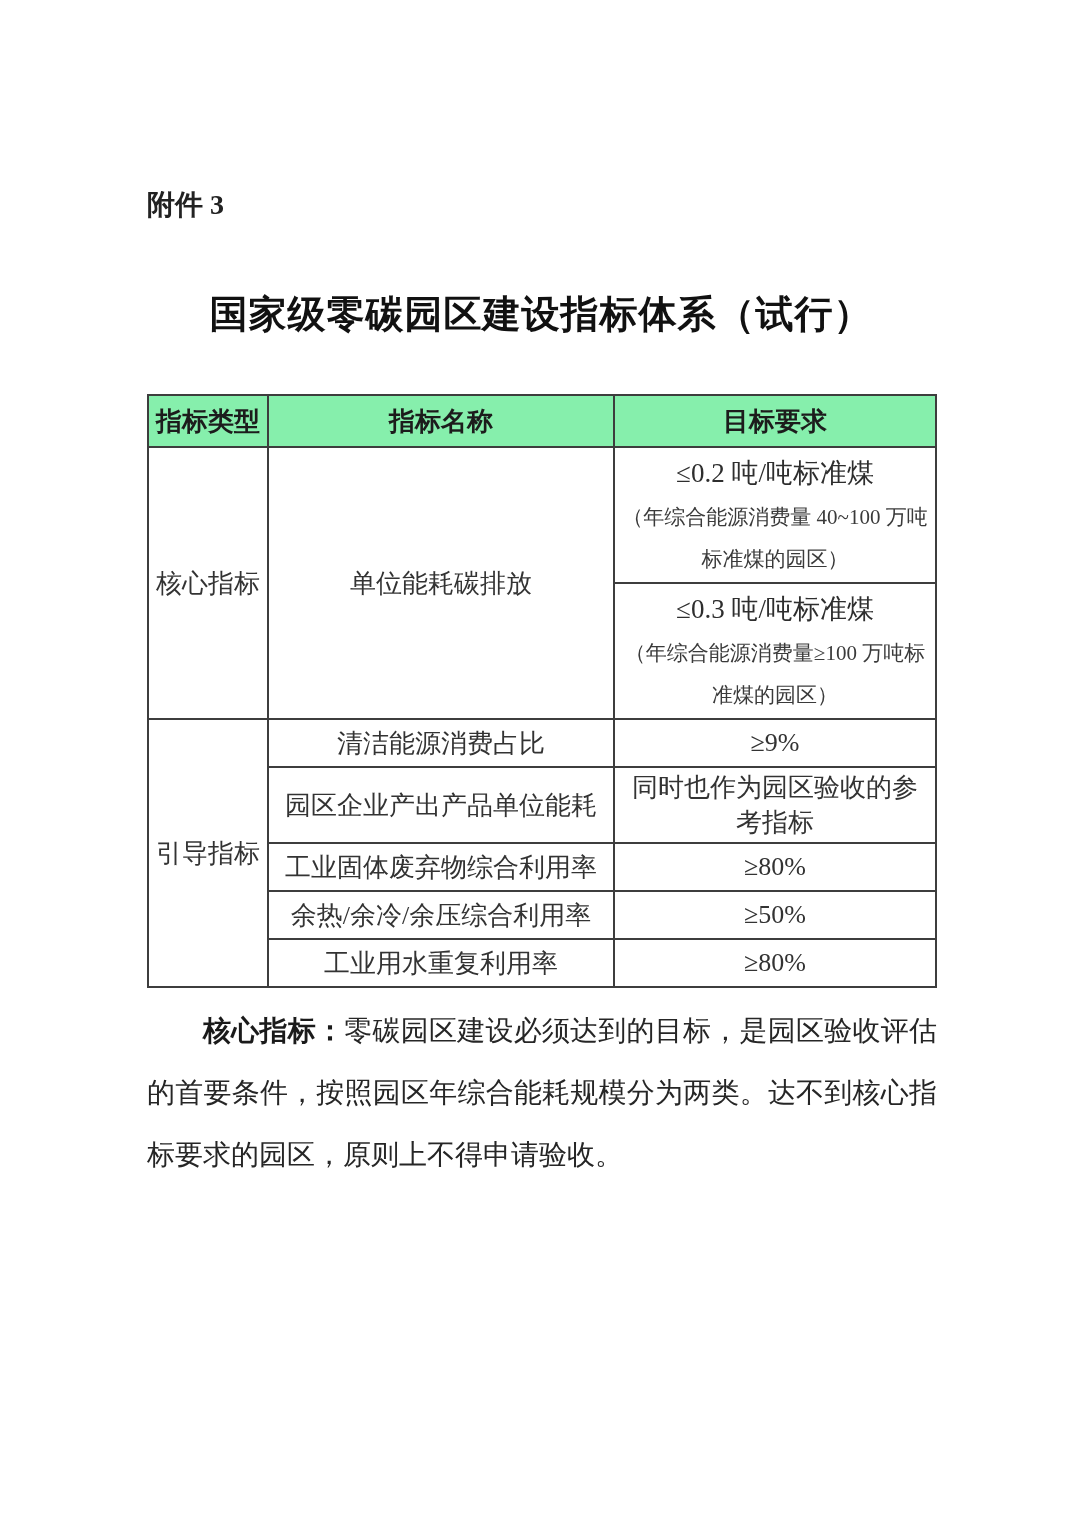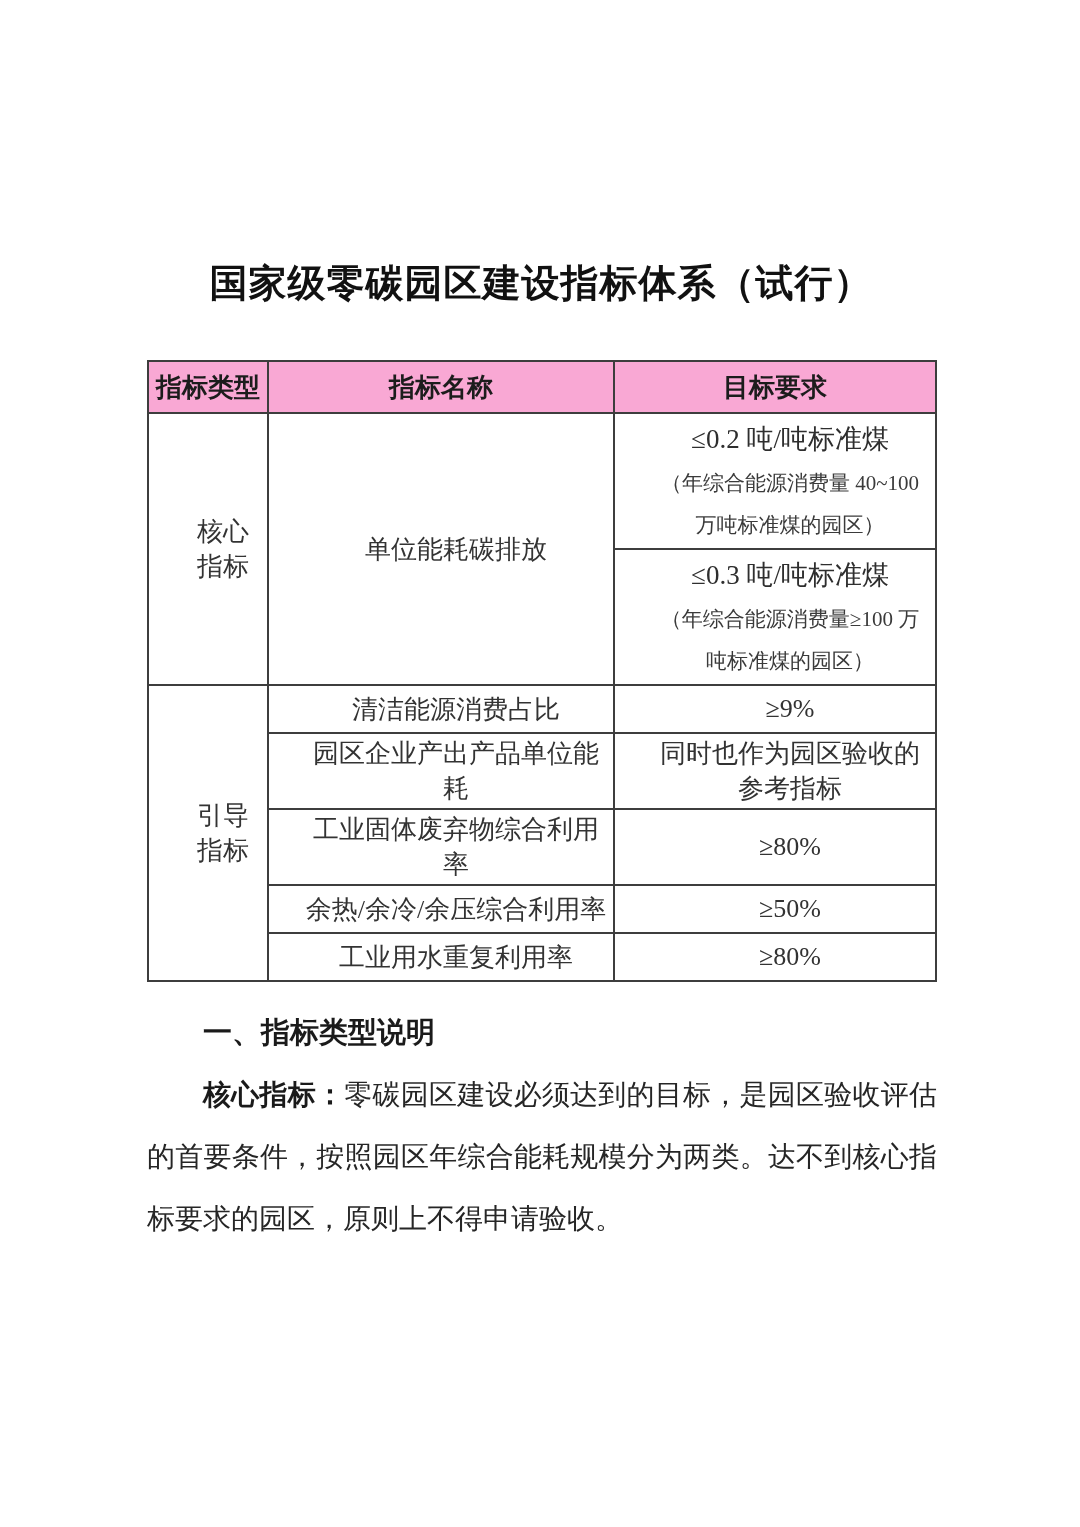--- a/index.html
+++ b/index.html
@@ -23,21 +23,21 @@
     color: #222222;
   }
   .title {
     margin: 70px 0 0 0;
     text-align: center;
     font-size: 38px;
     line-height: 50px;
     font-weight: bold;
     letter-spacing: 1px;
     color: #111111;
-    font-family: Liberation Sans, sans-serif;
+    font-family: Liberation Mono, monospace;
   }
   table.indicator-table {
     margin-top: 52px;
     width: 788px;
     border-collapse: collapse;
     table-layout: fixed;
   }
   .indicator-table col.c1 { width: 120px; }
   .indicator-table col.c2 { width: 346px; }
   .indicator-table col.c3 { width: 322px; }
@@ -47,27 +47,26 @@
     vertical-align: middle;
     padding: 2px 6px;
     box-sizing: border-box;
   }
   .indicator-table th {
     height: 52px;
     font-family: "Liberation Sans", "DejaVu Sans", sans-serif;
     font-weight: bold;
     font-size: 26px;
     color: #1c1c1c;
-    background: #f9a8d4;
+    background: #86efac;
   }
   .indicator-table td {
     font-family: "Liberation Serif", "DejaVu Serif", serif;
     font-size: 26px;
     color: #333333;
-    padding-left: 36px;
   }
   td.target-cell { height: 122px; }
   .t-main { font-size: 27px; line-height: 46px; color: #2e2e2e; }
   .t-note { font-size: 21px; line-height: 42px; color: #3a3a3a; }
   tr.guide-row td { height: 48px; border-radius: 19px; }
   .sec-heading {
     margin: 30px 0 0 56px;
     font-family: "Liberation Sans", "DejaVu Sans", sans-serif;
     font-weight: bold;
     font-size: 29px;
@@ -89,20 +88,21 @@
     font-family: "Liberation Sans", "DejaVu Sans", sans-serif;
     font-weight: bold;
     color: #1a1a1a;
   }
 </style>
 </head>
 <body>
 
 <div class="page">
 
+  <div class="attachment">附件 3</div>
 
   <h1 class="title">国家级零碳园区建设指标体系（试行）</h1>
 
   <table class="indicator-table">
     <colgroup>
         <col class="c1">
         <col class="c2">
         <col class="c3">
       </colgroup>
     <thead>
@@ -145,17 +145,16 @@
         <td>≥50%</td>
       </tr>
       <tr class="guide-row">
         <td>工业用水重复利用率</td>
         <td>≥80%</td>
       </tr>
     </tbody>
   </table>
 
   <div class="section">
-    <h2 class="sec-heading">一、指标类型说明</h2>
     <p class="para"><span class="lead">核心指标：</span><span>零碳园区建设必须达到的目标，是园区验收评估的首要条件，按照园区年综合能耗规模分为两类。达不到核心指标要求的园区，原则上不得申请验收。</span></p>
   </div>
 
 </div>
 
 </body></html>

